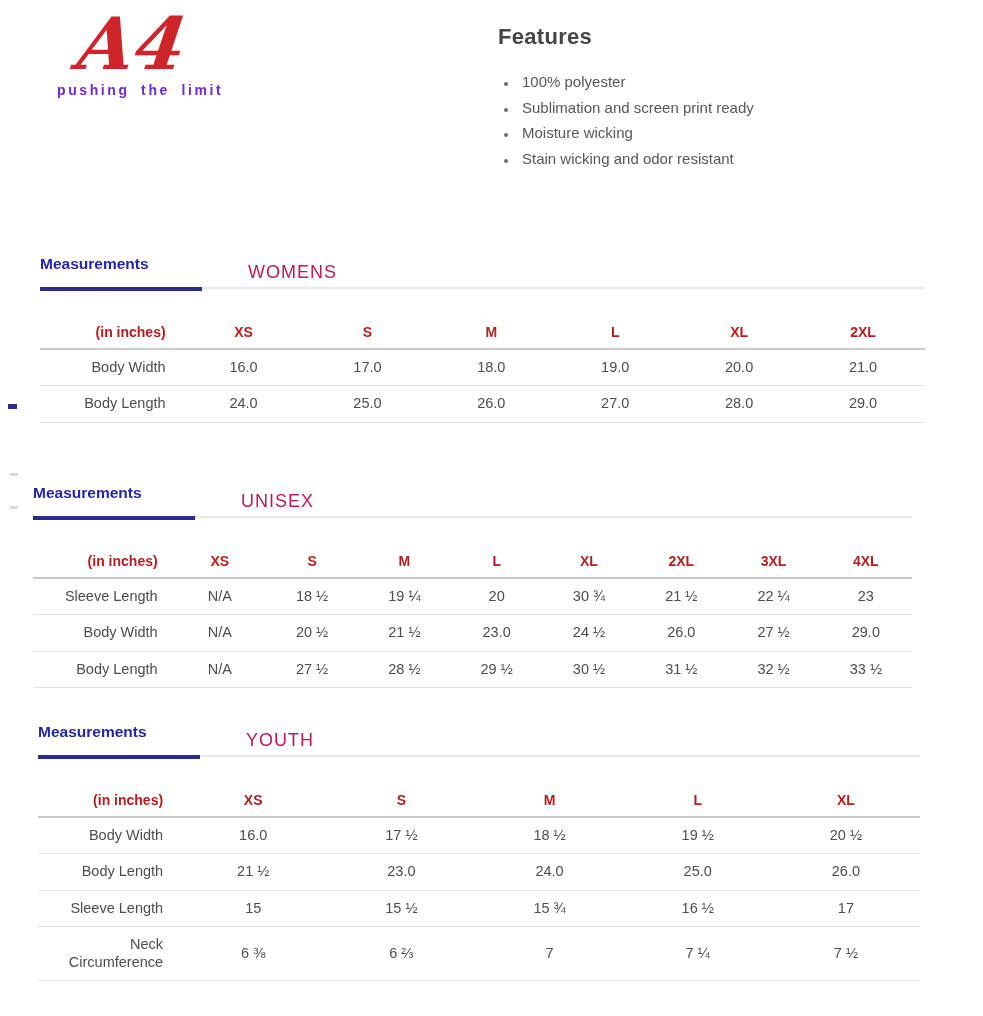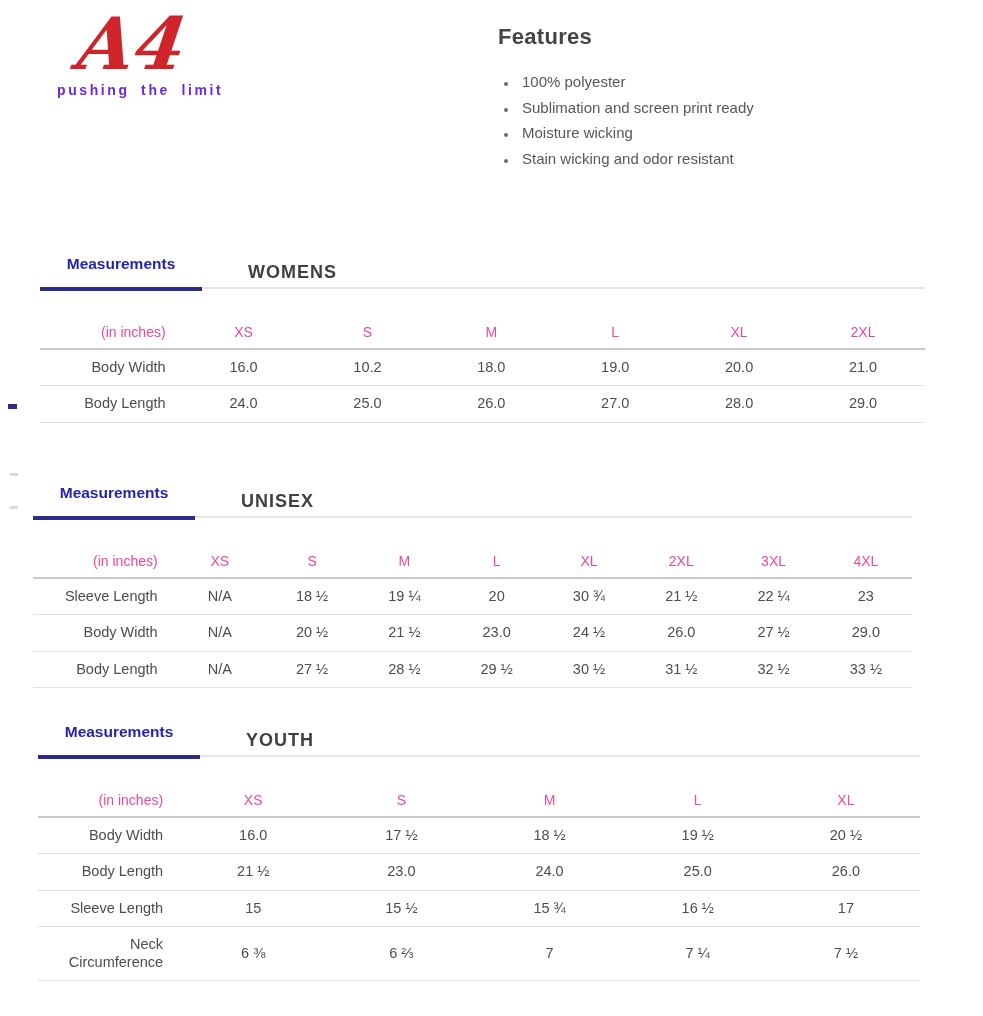--- a/index.html
+++ b/index.html
@@ -39,37 +39,37 @@
   .features li::marker { color:#6d6d6d; font-size:12px; }
 
   
   section.chart { position:absolute; }
   .chart-0 { left:40px; top:241px; width:885px; }
   .chart-1 { left:33px; top:470px; width:879px; }
   .chart-2 { left:38px; top:709px; width:882px; }
 
   .tabrow { display:flex; align-items:flex-end; height:46px; }
   .tab {
-    width:162px; text-align:center;
+    width:162px; 
     color:#2424ad; font-weight:bold; font-size:15.5px;
     padding-bottom:14px; cursor:pointer; white-space:nowrap;
   }
   .chart-title {
     margin-left:46px; padding-bottom:4px;
-    font-size:18px; font-weight:bold; color:#404040; letter-spacing:1px;
+    font-size:18px; font-weight:normal; color:#be185d; letter-spacing:1px;
     white-space:nowrap;
   }
   .rule { position:relative; height:4px; }
   .rule-track { position:absolute; left:0; right:0; top:0; height:2px; background:#e6e6e6; }
   .rule-active { position:absolute; left:0; top:0; width:162px; height:4px; background:#2b2b8c; }
 
   table { width:100%; border-collapse:collapse; table-layout:fixed; margin-top:25px; }
   col.labelcol { width:16%; }
   thead th {
-    font-size:14px; font-weight:normal; color:#ec4899;
+    font-size:14px; font-weight:bold; color:#b91c1c;
     padding:8px 4px; text-align:center;
     border-bottom:2px solid #c9c9c9; white-space:nowrap;
   }
   tbody td {
     font-size:14.5px; color:#4d4d4d; text-align:center;
     padding:9px 4px; line-height:1.2;
     border-bottom:1px solid #e2e2e2;
   }
   th.rowlabel, td.rowlabel { text-align:right; padding-right:16px; }
   td.rowlabel .wrapcap { display:inline-block; max-width:112px; }
@@ -128,21 +128,21 @@
             <th>M</th>
             <th>L</th>
             <th>XL</th>
             <th>2XL</th>
           </tr>
         </thead>
         <tbody>
           <tr>
             <td class="rowlabel"><span class="wrapcap">Body Width</span></td>
             <td>16.0</td>
-            <td>10.2</td>
+            <td>17.0</td>
             <td>18.0</td>
             <td>19.0</td>
             <td>20.0</td>
             <td>21.0</td>
           </tr>
           <tr>
             <td class="rowlabel"><span class="wrapcap">Body Length</span></td>
             <td>24.0</td>
             <td>25.0</td>
             <td>26.0</td>

